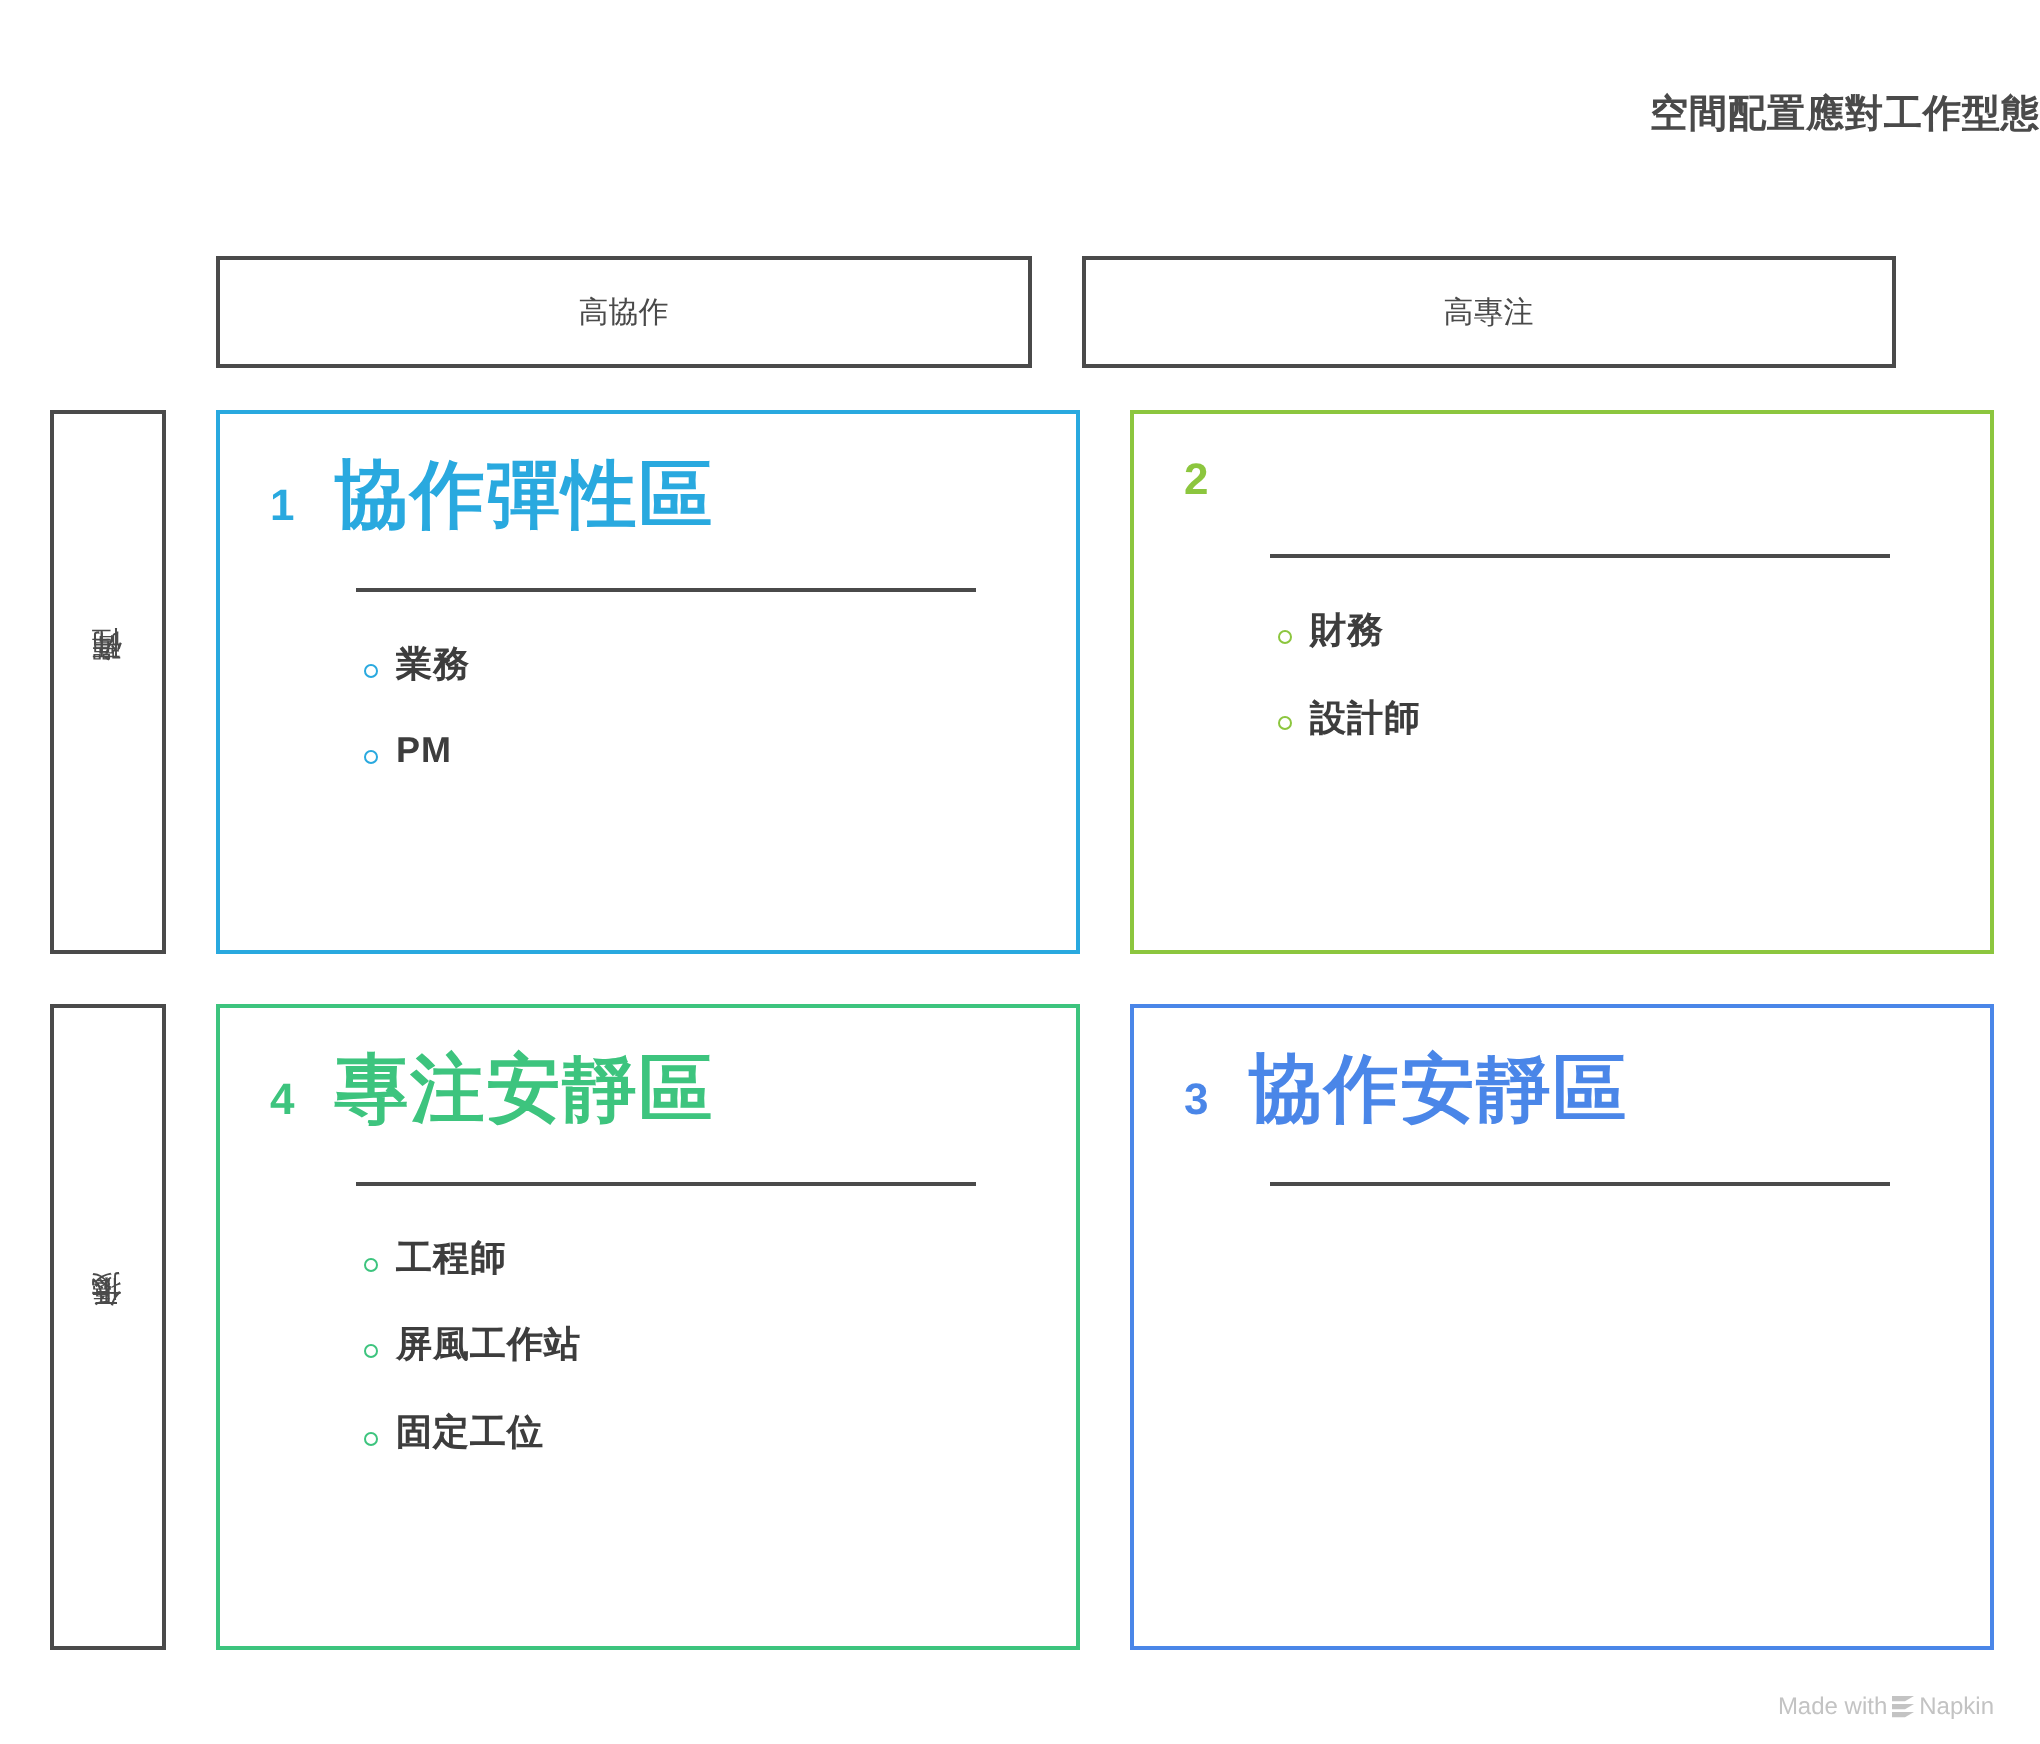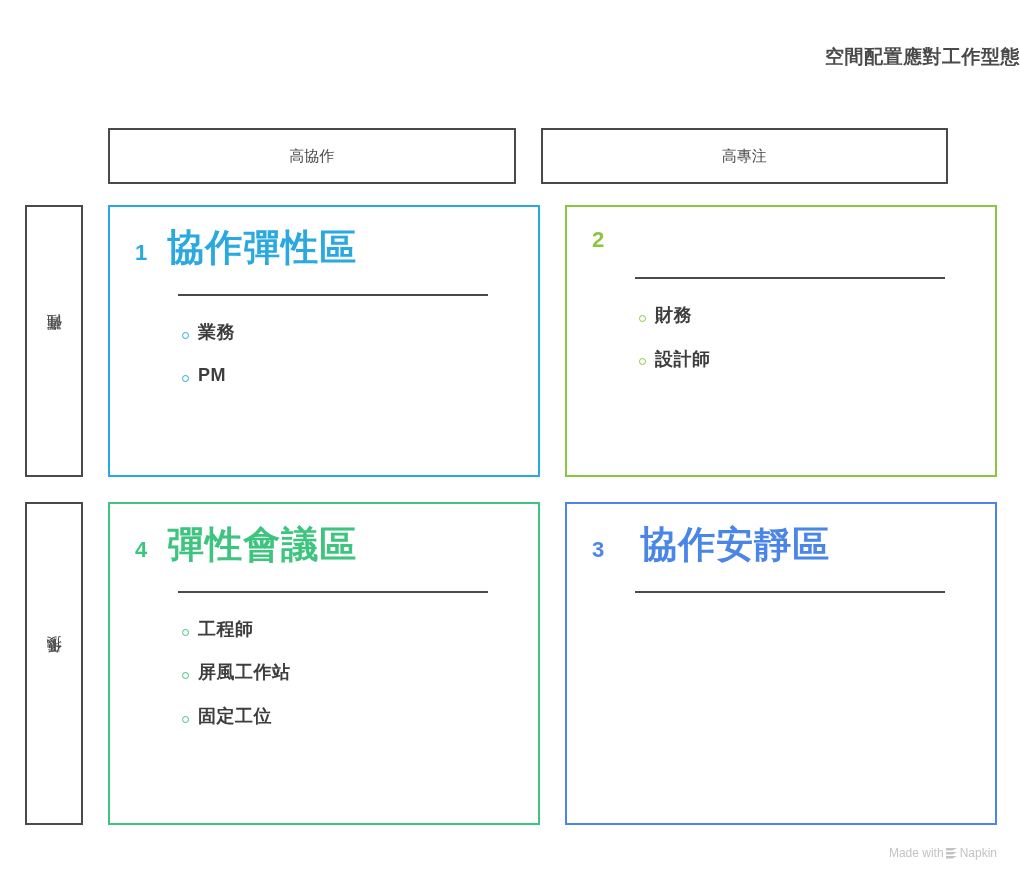--- a/index.html
+++ b/index.html
@@ -232,21 +232,21 @@
         <li class="q-item">
           <span class="bullet" style="color: rgb(140, 198, 62);"></span>
           <span class="item-text">設計師</span>
         </li>
       </ul>
   </div>
 
   <div class="quadrant" id="q2" style="border-color: rgb(61, 196, 126);">
     <div class="q-head">
       <div class="q-num" style="color: rgb(61, 196, 126);">4</div>
-      <div class="q-title" style="color: rgb(61, 196, 126);">彈性會議區</div>
+      <div class="q-title" style="color: rgb(61, 196, 126);">專注安靜區</div>
     </div>
     <div class="q-divider"></div>
     <ul class="q-items" id="q2-items">
         <li class="q-item">
           <span class="bullet" style="color: rgb(61, 196, 126);"></span>
           <span class="item-text">工程師</span>
         </li>
         <li class="q-item">
           <span class="bullet" style="color: rgb(61, 196, 126);"></span>
           <span class="item-text">屏風工作站</span>
@@ -254,21 +254,21 @@
         <li class="q-item">
           <span class="bullet" style="color: rgb(61, 196, 126);"></span>
           <span class="item-text">固定工位</span>
         </li>
       </ul>
   </div>
 
   <div class="quadrant" id="q3" style="border-color: rgb(74, 134, 232);">
     <div class="q-head">
       <div class="q-num" style="color: rgb(74, 134, 232);">3</div>
-      <div class="q-title" style="color: rgb(74, 134, 232); margin-left: 16px;">協作安靜區</div>
+      <div class="q-title" style="color: rgb(74, 134, 232);">協作安靜區</div>
     </div>
     <div class="q-divider"></div>
     <ul class="q-items" id="q3-items">
       </ul>
   </div>
 
 </div>
 
 <div class="footer">
   <span>Made with</span>

